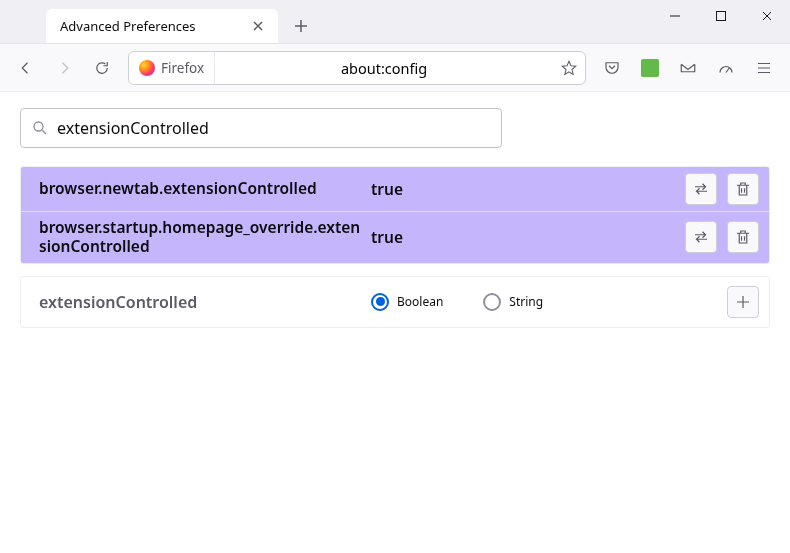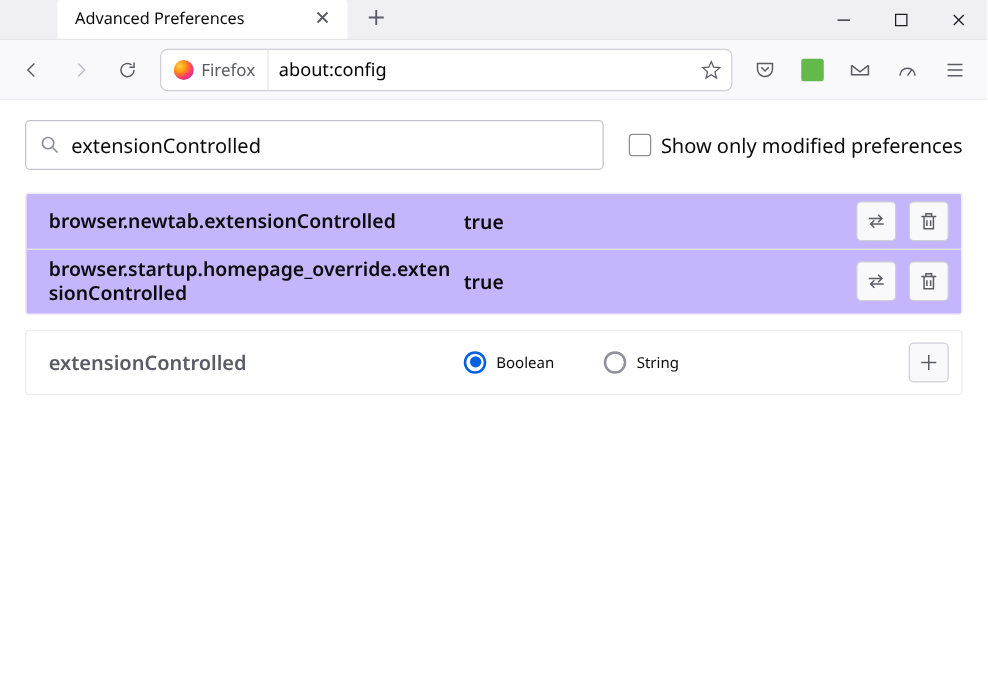--- a/index.html
+++ b/index.html
@@ -1,34 +1,34 @@
 <!DOCTYPE html>
 <html><head>
 <meta charset="utf-8">
 <style>
 * { margin:0; padding:0; box-sizing:border-box; font-family:"Segoe UI",system-ui,sans-serif; }
 body { background:#fff; width:790px; height:553px; overflow:hidden; position:relative; }
 
 .window-frame { position:absolute; inset:0; background:#fff; overflow:hidden; }
 
 
-.titlebar { height:32px; display:flex; align-items:flex-end; background:#f0f0f4; border-bottom:1px solid #e5e5e8; }
+.titlebar { height:44px; display:flex; align-items:flex-end; background:#f0f0f4; border-bottom:1px solid #e5e5e8; }
 .tabs { display:flex; align-items:flex-end; padding-left:46px; height:100%; flex:1; }
 .tab { display:flex; align-items:center; height:34px; background:#fff; border-top-left-radius:6px; border-top-right-radius:6px; padding:0 10px 0 14px; min-width:232px; position:relative; color:#0c0c0d; font-size:13px; }
 .tab .tab-title { flex:1; overflow:hidden; text-overflow:ellipsis; white-space:nowrap; }
 .tab .tab-close { width:20px; height:20px; display:flex; align-items:center; justify-content:center; border-radius:3px; cursor:pointer; }
 .tab .tab-close svg{ width:12px; height:12px; stroke:#5b5b66; stroke-width:1.5; }
 .newtab-btn { width:34px; height:34px; display:flex; align-items:center; justify-content:center; margin-left:6px; border-radius:4px; cursor:pointer; }
 .newtab-btn svg{ width:14px; height:14px; stroke:#5b5b66; stroke-width:1.5; }
 .win-controls { display:flex; align-items:flex-start; height:100%; }
 .win-btn { width:46px; height:32px; display:flex; align-items:center; justify-content:center; cursor:pointer; }
 .win-btn svg{ stroke:#1c1b22; stroke-width:1; }
 
 
-.navbar { height:48px; display:flex; align-items:center; padding:0 8px; gap:2px; background:#f9f9fb; border-bottom:1px solid #ededf0; }
+.navbar { height:48px; display:flex; align-items:center; padding:0 8px; gap:2px; background:#f9f9fb; border-bottom:1px solid #ededf0;text-align:center; }
 .nav-btn { width:36px; height:36px; display:flex; align-items:center; justify-content:center; border-radius:4px; cursor:pointer; }
 .nav-btn svg{ width:18px; height:18px; stroke:#5b5b66; stroke-width:1.6; fill:none; }
 .nav-btn.dim svg{ stroke:#bdbdc8; }
 .urlbar { flex:1; height:34px; margin:0 6px; border:1px solid #cfcfd8; border-radius:6px; background:#fff; display:flex; align-items:center; overflow:hidden; }
 .urlbar-identity { display:flex; align-items:center; gap:6px; padding:0 10px; height:100%; border-right:1px solid #e8e8ee; color:#5b5b66; font-size:13.5px; cursor:pointer; }
 .ff-logo { width:16px; height:16px; border-radius:50%; background:radial-gradient(circle at 30% 30%, #ffd24c 0%, #ff980e 30%, #ff3b6b 60%, #8e2de2 100%); position:relative; }
 .urlbar-input { flex:1; padding:0 8px; font-size:14.5px; color:#000000; }
 .urlbar-star { width:32px; display:flex; align-items:center; justify-content:center; cursor:pointer; }
 .urlbar-star svg{ width:18px; height:18px; stroke:#5b5b66; fill:none; stroke-width:1.4; }
 .ext-icon { width:18px; height:18px; background:#63b94a; border-radius:2px; }
@@ -159,24 +159,20 @@
 
   <div class="content">
     <div class="search-row">
       <div class="search-box">
         <svg viewBox="0 0 24 24">
             <circle cx="10" cy="10" r="6"></circle>
             <path d="M15 15 L20 20"></path>
           </svg>
         <input type="text" value="extensionControlled" style="">
       </div>
-      <label class="checkbox-wrap">
-        <span class="chk"></span>
-        <span>Show only modified preferences</span>
-      </label>
     </div>
 
     <div class="pref-list">
       <div class="pref-row modified">
         <div class="pref-name">browser.newtab.extensionControlled</div>
         <div class="pref-value">true</div>
         <div class="pref-actions">
           <div class="icon-btn">
             <svg viewBox="0 0 24 24">
                 <path d="M4 9 H17 M14 5 L18 9 L14 13 M20 15 H7 M10 11 L6 15 L10 19"></path>

